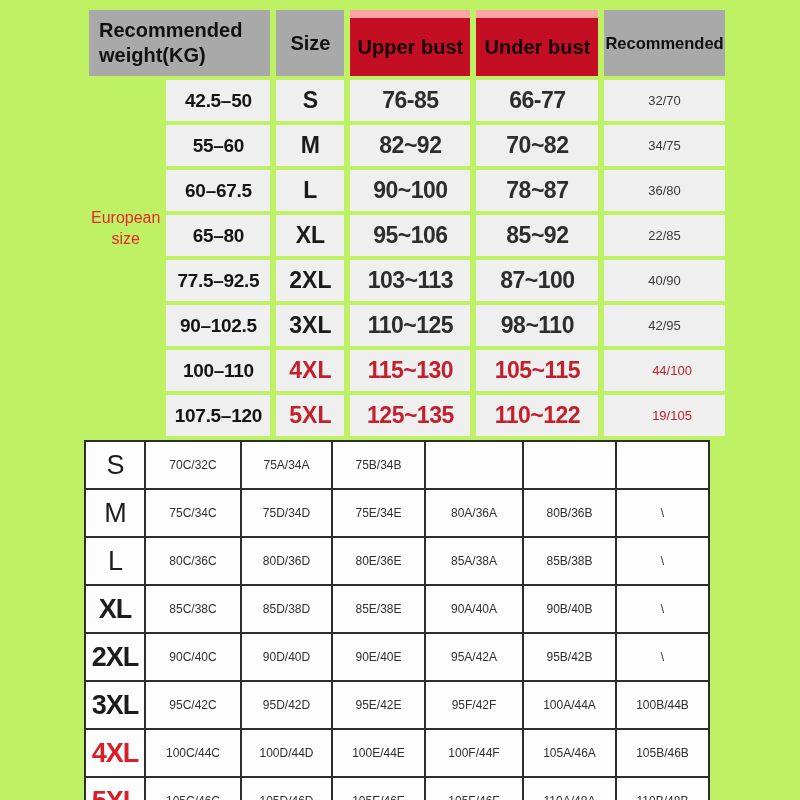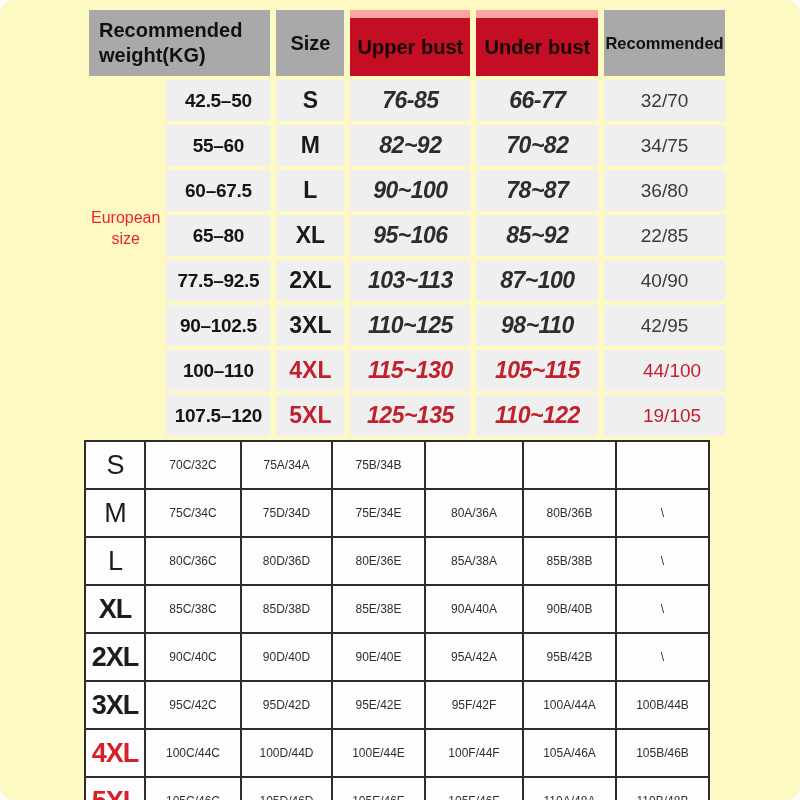--- a/index.html
+++ b/index.html
@@ -3,21 +3,21 @@
 <meta charset="utf-8">
 <style>
   html,body{margin:0;padding:0;}
   body{
     width:800px;height:800px;
     background:#ffffff;
     font-family:"Liberation Sans", sans-serif;
     position:relative;
     -webkit-font-smoothing:antialiased;
   }
-  .canvas{position:absolute;inset:0;background:#fef9c3;border-radius:14px;}
+  .canvas{position:absolute;inset:0;background:#bef264;}
 
   
   table.top{
     position:absolute;left:83px;top:6px;
     border-collapse:separate;
     border-spacing:6px 4px;
     table-layout:fixed;
   }
   table.top td{
     background:var(--cell-bg,#f0eff0);
@@ -40,22 +40,22 @@
   td.side{
     background:transparent !important;
     text-align:right;vertical-align:middle;
     white-space:normal !important;
     color:var(--euro-red,#e8262b);
     font-weight:400;font-size:16px;line-height:1.3;
     padding:0 0 58px 2px;
   }
   td.wt{font-weight:700;font-size:19px;color:#141414;letter-spacing:-0.3px;}
   td.sz{font-weight:700;font-size:23px;color:#1a1a1a;}
-  td.ub, td.un{font-weight:700;font-size:23px;color:#2d2d2d;letter-spacing:-0.5px;font-style:italic;}
-  td.rc{font-weight:400;font-size:19px;color:#3a3a3a;}
+  td.ub, td.un{font-weight:700;font-size:23px;color:#2d2d2d;letter-spacing:-0.5px;}
+  td.rc{font-weight:400;font-size:13px;color:#3a3a3a;}
   tr.red-row td.sz, tr.red-row td.ub, tr.red-row td.un{color:var(--red-text,#c2202c);}
   tr.red-row td.rc{color:var(--red-text,#c2202c);padding-left:16px;}
 
   
   table.bottom{
     position:absolute;left:84px;top:440px;
     border-collapse:collapse;table-layout:fixed;
     background:#fdfdfd;
   }
   table.bottom td{

